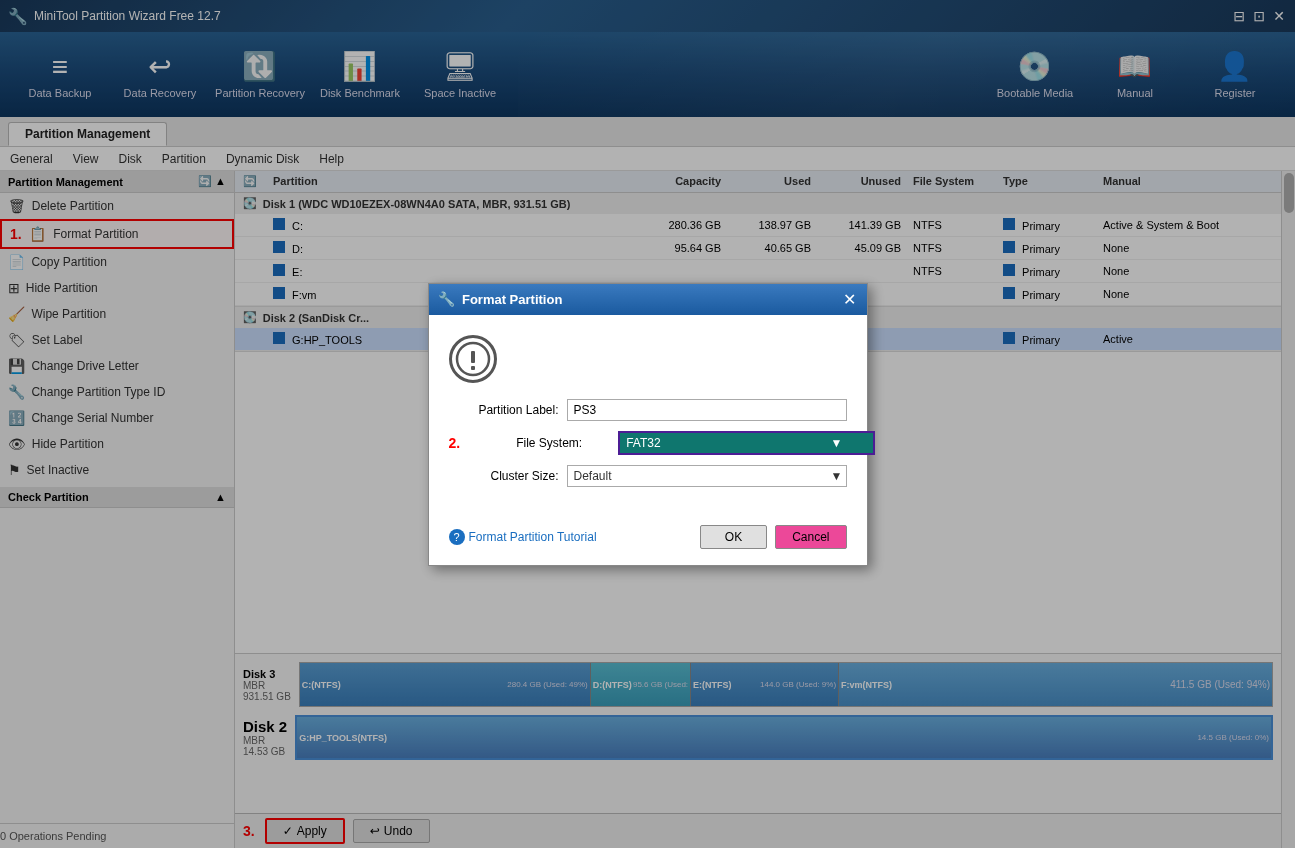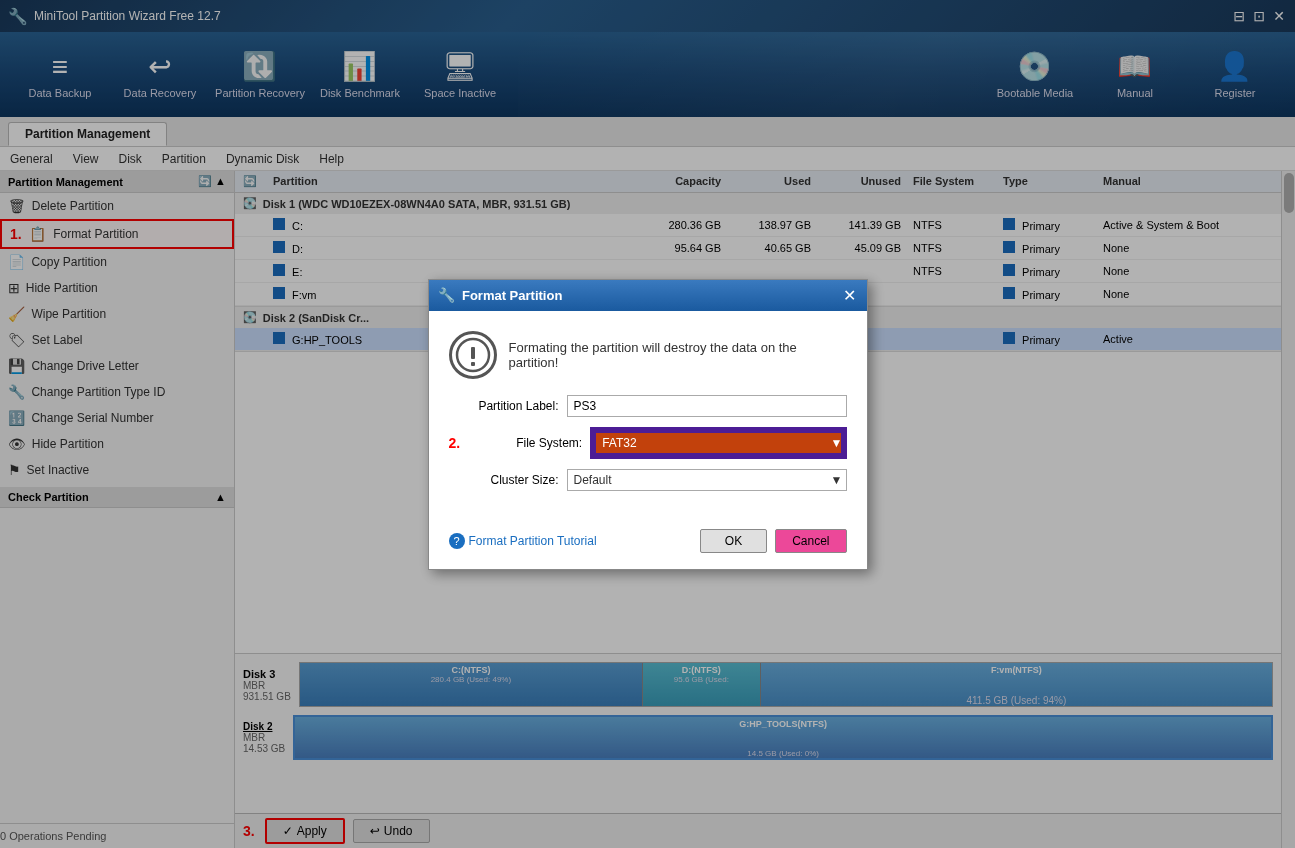--- a/index.html
+++ b/index.html
@@ -134,21 +134,21 @@
     .type-badge { width: 12px; height: 12px; background: #1a6ec0; display: inline-block; margin-right: 4px; }
 
     
     .disk-map-area {
       border-top: 1px solid #ccc; background: #f8f8f8;
       padding: 8px; height: 160px; overflow: hidden;
     }
     .disk-map-row { display: flex; align-items: center; margin-bottom: 8px; gap: 8px; }
     .disk-map-partitions { flex: 1; height: 45px; display: flex; border: 1px solid #aaa; }
     .disk-partition-block {
-      display: flex; flex-direction: column; align-items: center; justify-content: flex-start;
+      display: flex; flex-direction: row; align-items: center; justify-content: space-between;
       font-size: 10px; border-right: 1px solid #888; overflow: hidden; padding: 2px;
     }
     .disk-partition-block:last-child { border-right: none; gap: 20px; }
 
     
     .bottom-bar {
       display: flex; align-items: center; gap: 8px;
       padding: 4px 8px; border-top: 1px solid #bbb;
       background: #f0f0f0;
     }
@@ -198,22 +198,22 @@
     .warning-text { font-size: 13px; color: #333; }
     .form-row {
       display: flex; align-items: center; margin-bottom: 10px; gap: 8px;
     }
     .form-label { width: 110px; text-align: right; font-size: 12px; }
     .form-input {
       flex: 1; border: 1px solid #aaa; padding: 3px 6px; font-size: 12px;
     }
     .form-select-wrap { flex: 1; position: relative; }
     .form-select {
-      width: 100%; border: 6px solid #4c1d95; background: #c2410c;
-      color: white; padding: 3px 6px; font-size: 12px; appearance: none; cursor: pointer;
+      width: 100%; border: 2px solid #4c1d95; background: #0f766e;
+      color: white; padding: 3px 6px; font-size: 12px; appearance: none; cursor: pointer; margin-left: 28px;
     }
     .form-select-arrow {
       position: absolute; right: 4px; top: 50%; transform: translateY(-50%);
       color: white; font-size: 12px; pointer-events: none;
     }
     .form-select2 {
       width: 100%; border: 1px solid #aaa; background: white;
       color: #333; padding: 3px 6px; font-size: 12px; appearance: none; cursor: pointer;
     }
     .step-2-label { color: red; font-weight: bold; font-size: 14px; margin-right: 4px; }
@@ -494,30 +494,34 @@
         </div>
         <div class="disk-map-partitions">
           <div class="disk-partition-block" style="flex:30; background: linear-gradient(180deg, #5a9fd4 0%, #3a7fbc 100%);">
             <span style="font-size:9px; color:white; font-weight:bold;">C:(NTFS)</span>
             <span style="font-size:8px; color:#dde;">280.4 GB (Used: 49%)</span>
           </div>
           <div class="disk-partition-block" style="flex:10; background: linear-gradient(180deg, #5abfd4 0%, #3a9fbc 100%);">
             <span style="font-size:9px; color:white; font-weight:bold;">D:(NTFS)</span>
             <span style="font-size:8px; color:#dde;">95.6 GB (Used:</span>
           </div>
+          <div class="disk-partition-block" style="flex:15; background: linear-gradient(180deg, #5a9fd4 0%, #3a7fbc 100%);">
+            <span style="font-size:9px; color:white; font-weight:bold;">E:(NTFS)</span>
+            <span style="font-size:8px; color:#dde;">144.0 GB (Used: 9%)</span>
+          </div>
           <div class="disk-partition-block" style="flex:45; background: linear-gradient(180deg, #6ab0e0 0%, #4a90c8 100%);">
             <span style="font-size:9px; color:white; font-weight:bold;">F:vm(NTFS)</span>
             <span style="font-size:10px; color:#dde;">411.5 GB (Used: 94%)</span>
           </div>
         </div>
       </div>
 
       <div class="disk-map-row">
         <div>
-          <div style="font-size:10px; font-weight:bold;text-decoration:underline;">Disk 2</div>
+          <div style="font-size:15px; font-weight:bold;">Disk 2</div>
           <div style="font-size:10px; color:#666;">MBR</div>
           <div style="font-size:10px; color:#666;">14.53 GB</div>
         </div>
         <div class="disk-map-partitions" style="border: 2px solid #4a90d9;">
           <div class="disk-partition-block" style="flex:100; background: linear-gradient(180deg, #6ab0e0 0%, #4a80c0 100%); border:none;">
             <span style="font-size:9px; color:white; font-weight:bold;">G:HP_TOOLS(NTFS)</span>
             <span style="font-size:8px; color:#dde;">14.5 GB (Used: 0%)</span>
           </div>
         </div>
       </div>
@@ -554,21 +558,20 @@
 
     <div class="dialog-body">
       <div class="dialog-warning">
         <div class="warning-icon">
           <svg width="36" height="36" viewBox="0 0 36 36">
             <circle cx="18" cy="18" r="16" fill="none" stroke="#555" stroke-width="2.5"></circle>
             <rect x="16" y="10" width="4" height="12" rx="1" fill="#555"></rect>
             <rect x="16" y="25" width="4" height="4" rx="1" fill="#555"></rect>
           </svg>
         </div>
-        <span class="warning-text">Formating the partition will destroy the data on the partition!</span>
       </div>
 
       <div class="form-row">
         <label class="form-label">Partition Label:</label>
         <input class="form-input" type="text" value="PS3" style="">
       </div>
 
       <div class="form-row">
         <span class="step-2-label">2.</span>
         <label class="form-label">File System:</label>

